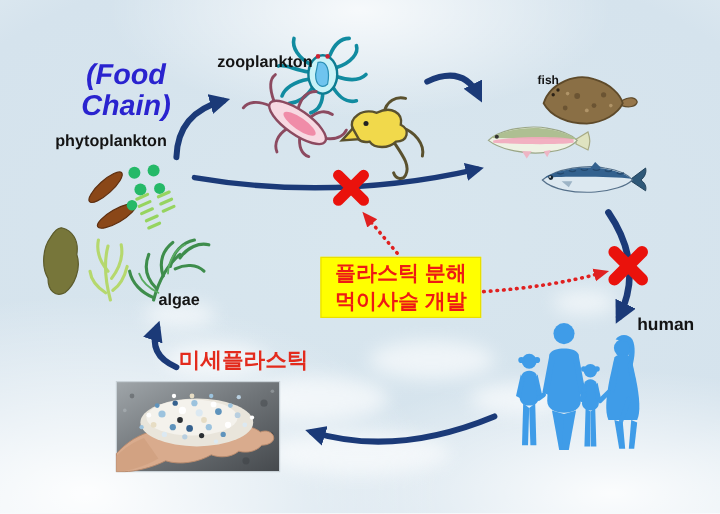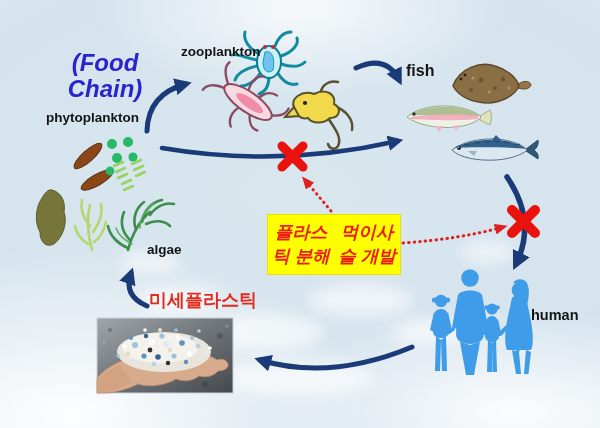--- a/index.html
+++ b/index.html
@@ -14,24 +14,24 @@
   }
   .lbl{position:absolute;font-weight:bold;color:#141414;font-size:13.5px;white-space:nowrap;}
   .title{
     position:absolute;left:34px;top:50px;width:142px;text-align:center;
     color:#2a23cf;font-weight:bold;font-style:italic;line-height:1.1;
   }
   .title .l1{font-size:21px;letter-spacing:1px;}
   .title .l2{font-size:24px;}
   .micro-lbl{position:absolute;left:149px;top:288px;font-size:18px;font-weight:bold;color:#e32b1d;white-space:nowrap;}
   .callout{
-    position:absolute;left:267px;top:214px;width:134px;height:61px;
+    position:absolute;left:267px;top:214px;width:134px;height:51px;
     background:#ffff00;border:1px solid #e9df00;box-sizing:border-box;
-    display:flex;justify-content:center;align-items:center;
-    color:#ee1a14;font-weight:bold;font-size:17.5px;line-height:1.32;text-align:center;font-style:italic;
+    display:flex;flex-direction:column;justify-content:center;align-items:center;
+    color:#ee1a14;font-weight:bold;font-size:17.5px;line-height:1.32;text-align:center;
   }
   svg{position:absolute;left:0;top:0;}
 </style>
 </head>
 <body>
 
 <div class="stage">
 
   <svg width="600" height="428" viewBox="0 0 600 428">
     <defs>
@@ -318,23 +318,23 @@
       </g>
     </g>
   </svg>
 
   <div class="title">
     <div class="l2">(Food Chain)</div>
   </div>
 
   <div class="lbl" style="left:46px;top:110px;">phytoplankton</div>
   <div class="lbl" style="left:181px;top:44px;">zooplankton</div>
-  <div class="lbl" style="left:147px;top:242px;text-align:right;">algae</div>
-  <div class="lbl" style="left:406px;top:62px;font-size:16px;">fish</div>
-  <div class="lbl" style="left:531px;top:263px;font-size:14.5px;margin-top:44px;">human</div>
+  <div class="lbl" style="left:132px;top:242px;text-align:right;">algae</div>
+  <div class="lbl" style="left:448px;top:62px;font-size:10px;">fish</div>
+  <div class="lbl" style="left:531px;top:263px;font-size:14.5px;">human</div>
   <div class="micro-lbl">미세플라스틱</div>
 
   <div class="callout">
     <div>플라스틱 분해</div>
     <div>먹이사슬 개발</div>
   </div>
 
 </div>
 
 </body></html>

